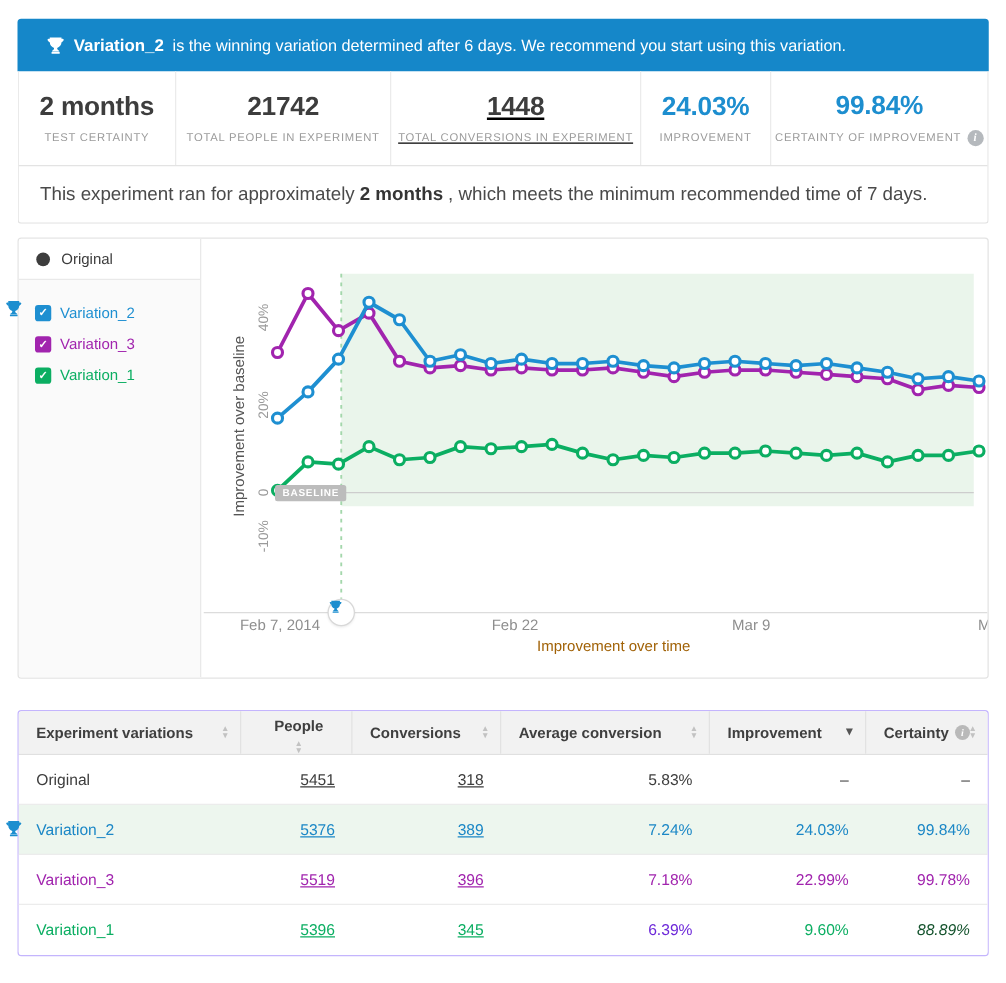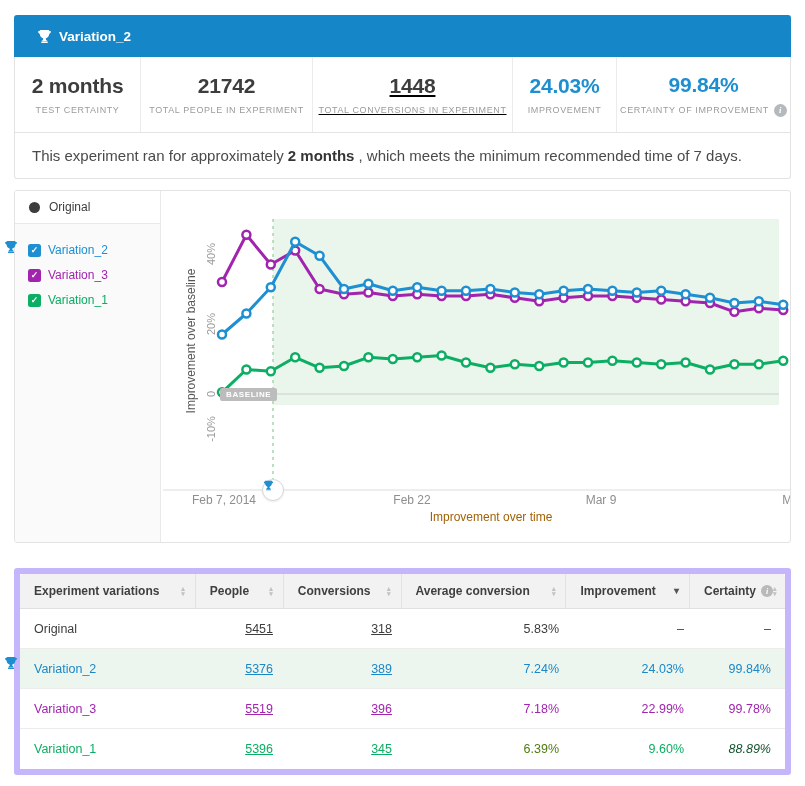--- a/index.html
+++ b/index.html
@@ -52,29 +52,29 @@
   .axis-title-y{position:absolute;left:30px;top:150px;transform:translate(-50%,-50%) rotate(-90deg);
                 font-size:12px;color:#555;white-space:nowrap;}
   .axis-title-x{position:absolute;left:330px;top:319px;transform:translateX(-50%);font-size:12px;color:#a16207;}
   .baseline-badge{position:absolute;left:59px;top:197px;background:#bcbcbc;color:#fff;font-size:8px;
                   font-weight:bold;letter-spacing:0.6px;padding:2px 6px;border-radius:2px;}
   .axis-marker{position:absolute;left:101px;top:288px;width:22px;height:22px;border-radius:50%;background:#fff;
                border:1px solid #d8d8d8;box-sizing:border-box;display:flex;align-items:center;justify-content:center;
                color:#1d8ecf;box-shadow:0 1px 2px rgba(0,0,0,.08);}
 
   
-  .table-card{position:absolute;left:14px;top:568px;width:777px;border:6px solid #c4b5fd;border-radius:3px;
+  .table-card{position:absolute;left:14px;top:568px;width:777px;border:1px solid #c4b5fd;border-radius:3px;
               box-sizing:border-box;font-size:12.5px;background:#fff;}
   .thead{display:flex;background:#f2f2f2;height:35px;border-bottom:1px solid #e0e0e0;box-sizing:border-box;
          border-radius:3px 3px 0 0;}
   .th{display:flex;align-items:center;padding:0 10px 0 14px;border-right:1px solid #e2e2e2;font-weight:bold;
       color:#3f3f3f;box-sizing:border-box;cursor:pointer;font-size:12px;}
   .th:last-child{border-right:none;}
   .th .th-label{flex:1;display:flex;align-items:center;gap:5px;}
-  .c0{width:178px;} .c1{width:89px;} .c2{width:119px;} .c3{width:167px;} .c4{width:125px;} .c5{width:95px;flex:1;}
+  .c0{width:178px;} .c1{width:89px;flex-direction:column;} .c2{width:119px;} .c3{width:167px;} .c4{width:125px;} .c5{width:95px;flex:1;}
   .sort-both{display:flex;flex-direction:column;color:#c2c2c2;font-size:7px;line-height:5px;}
   .sort-desc{color:#555;font-size:10px;line-height:10px;}
   .tr{display:flex;height:40px;align-items:center;border-bottom:1px solid #ececec;background:#fff;box-sizing:border-box;}
   .tr:last-child{border-bottom:none;border-radius:0 0 3px 3px;}
   .tr.winner{background:#edf6ee;}
   .td{padding:0 14px;box-sizing:border-box;text-align:right;}
   .td.name{text-align:left;}
   .cell-link{text-decoration:underline;cursor:pointer;}
 
   .info-icon{width:13px;height:13px;border-radius:50%;background:#b5b9bd;color:#fff;font-size:9px;font-weight:bold;
@@ -92,20 +92,21 @@
   <div class="banner">
     <span class="trophy">
       <svg viewBox="0 0 16 16" width="15" height="15" fill="currentColor">
         <path d="M3 1h10v4.2c0 2.3-1.6 4.2-3.7 4.8.1 1.2.7 2 1.7 2.4v.7H5v-.7c1-.4 1.6-1.2 1.7-2.4C4.6 9.4 3 7.5 3 5.2V1z"></path>
         <path d="M2.6 2.2h.9v3.2C2.1 4.9 1.1 3.7 1.1 2.9c0-.4.6-.7 1.5-.7z"></path>
         <path d="M13.4 2.2h-.9v3.2c1.4-.5 2.4-1.7 2.4-2.5 0-.4-.6-.7-1.5-.7z"></path>
         <rect x="4.5" y="13.3" width="7" height="1.6" rx="0.5"></rect>
       </svg>
     </span>
     <span class="bname">Variation_2</span>
+    <span>is the winning variation determined after 6 days. We recommend you start using this variation.</span>
   </div>
 
   <div class="summary-card">
     <div class="stats-row" id="stats-row">
         <div class="stat-cell">
           <div class="stat-value">2 months</div>
           <div class="stat-label">
             <span>TEST CERTAINTY</span>
           </div>
         </div>
@@ -346,21 +347,21 @@
           <div class="td c1"><a class="cell-link" style="color: rgb(161, 36, 174);">5519</a></div>
           <div class="td c2"><a class="cell-link" style="color: rgb(161, 36, 174);">396</a></div>
           <div class="td c3" style="color: rgb(161, 36, 174);">7.18%</div>
           <div class="td c4" style="color: rgb(161, 36, 174);">22.99%</div>
           <div class="td c5" style="color: rgb(161, 36, 174);">99.78%</div>
         </div>
         <div class="tr">
           <div class="td name c0"><span style="color: rgb(11, 174, 98);">Variation_1</span></div>
           <div class="td c1"><a class="cell-link" style="color: rgb(11, 174, 98);">5396</a></div>
           <div class="td c2"><a class="cell-link" style="color: rgb(11, 174, 98);">345</a></div>
-          <div class="td c3" style="color: #4d7c0f;">6.39%</div>
+          <div class="td c3" style="color: #6d28d9;">6.39%</div>
           <div class="td c4" style="color: rgb(11, 174, 98);">9.60%</div>
           <div class="td c5" style="color: #14532d; font-style: italic;">88.89%</div>
         </div>
       </div>
   </div>
 
   <div class="float-trophy" style="left:4px;top:240px;">
     <svg viewBox="0 0 16 16" width="14" height="14" fill="currentColor">
       <path d="M3 1h10v4.2c0 2.3-1.6 4.2-3.7 4.8.1 1.2.7 2 1.7 2.4v.7H5v-.7c1-.4 1.6-1.2 1.7-2.4C4.6 9.4 3 7.5 3 5.2V1z"></path>
       <path d="M2.6 2.2h.9v3.2C2.1 4.9 1.1 3.7 1.1 2.9c0-.4.6-.7 1.5-.7z"></path>

